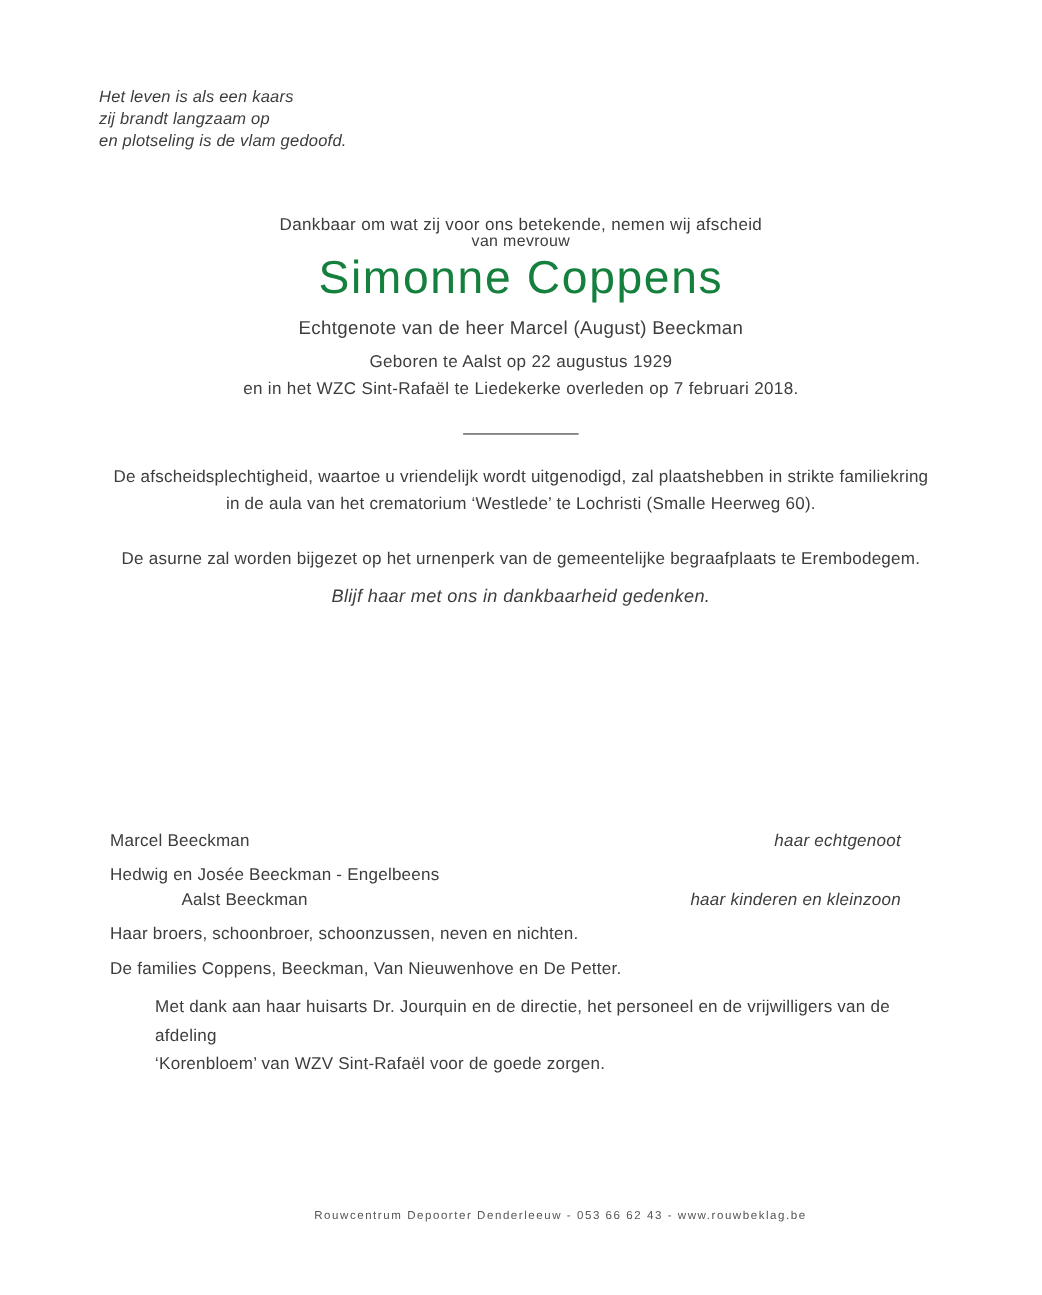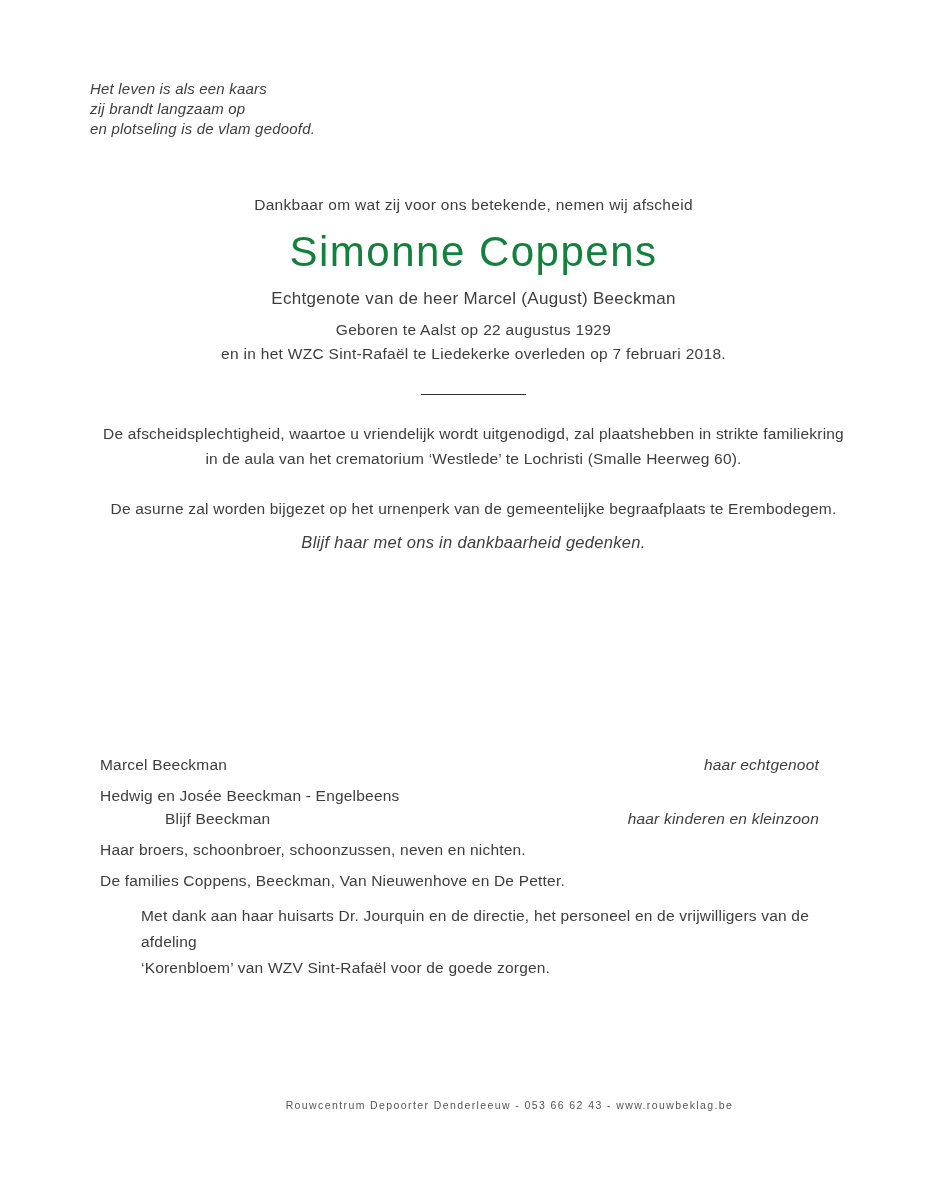--- a/index.html
+++ b/index.html
@@ -101,20 +101,21 @@
 
 <div class="page">
 
   <div class="abs poem">
     <div>Het leven is als een kaars</div>
     <div>zij brandt langzaam op</div>
     <div>en plotseling is de vlam gedoofd.</div>
   </div>
 
   <div class="abs centered intro-line">Dankbaar om wat zij voor ons betekende, nemen wij afscheid</div>
+  <div class="abs centered salutation">van mevrouw</div>
   <div class="abs centered deceased-name">Simonne Coppens</div>
   <div class="abs centered spouse-line">Echtgenote van de heer Marcel (August) Beeckman</div>
   <div class="abs centered born-line">Geboren te Aalst op 22 augustus 1929</div>
   <div class="abs centered died-line">en in het WZC Sint-Rafaël te Liedekerke overleden op 7 februari 2018.</div>
 
   <div class="abs divider"></div>
 
   <div class="abs centered ceremony">
     <div>De afscheidsplechtigheid, waartoe u vriendelijk wordt uitgenodigd, zal plaatshebben in strikte familiekring</div>
     <div>in de aula van het crematorium ‘Westlede’ te Lochristi (Smalle Heerweg 60).</div>
@@ -128,21 +129,21 @@
       <span>Marcel Beeckman</span>
       <span class="relation">haar echtgenoot</span>
     </div>
 
     <div class="row tight">
       <span>Hedwig en Josée Beeckman - Engelbeens</span>
       <span class="relation"></span>
     </div>
 
     <div class="row">
-      <span class="indent">Blijf Beeckman</span>
+      <span class="indent">Aalst Beeckman</span>
       <span class="relation">haar kinderen en kleinzoon</span>
     </div>
 
     <div class="row">
       <span>Haar broers, schoonbroer, schoonzussen, neven en nichten.</span>
       <span class="relation"></span>
     </div>
 
     <div class="row">
       <span>De families Coppens, Beeckman, Van Nieuwenhove en De Petter.</span>

